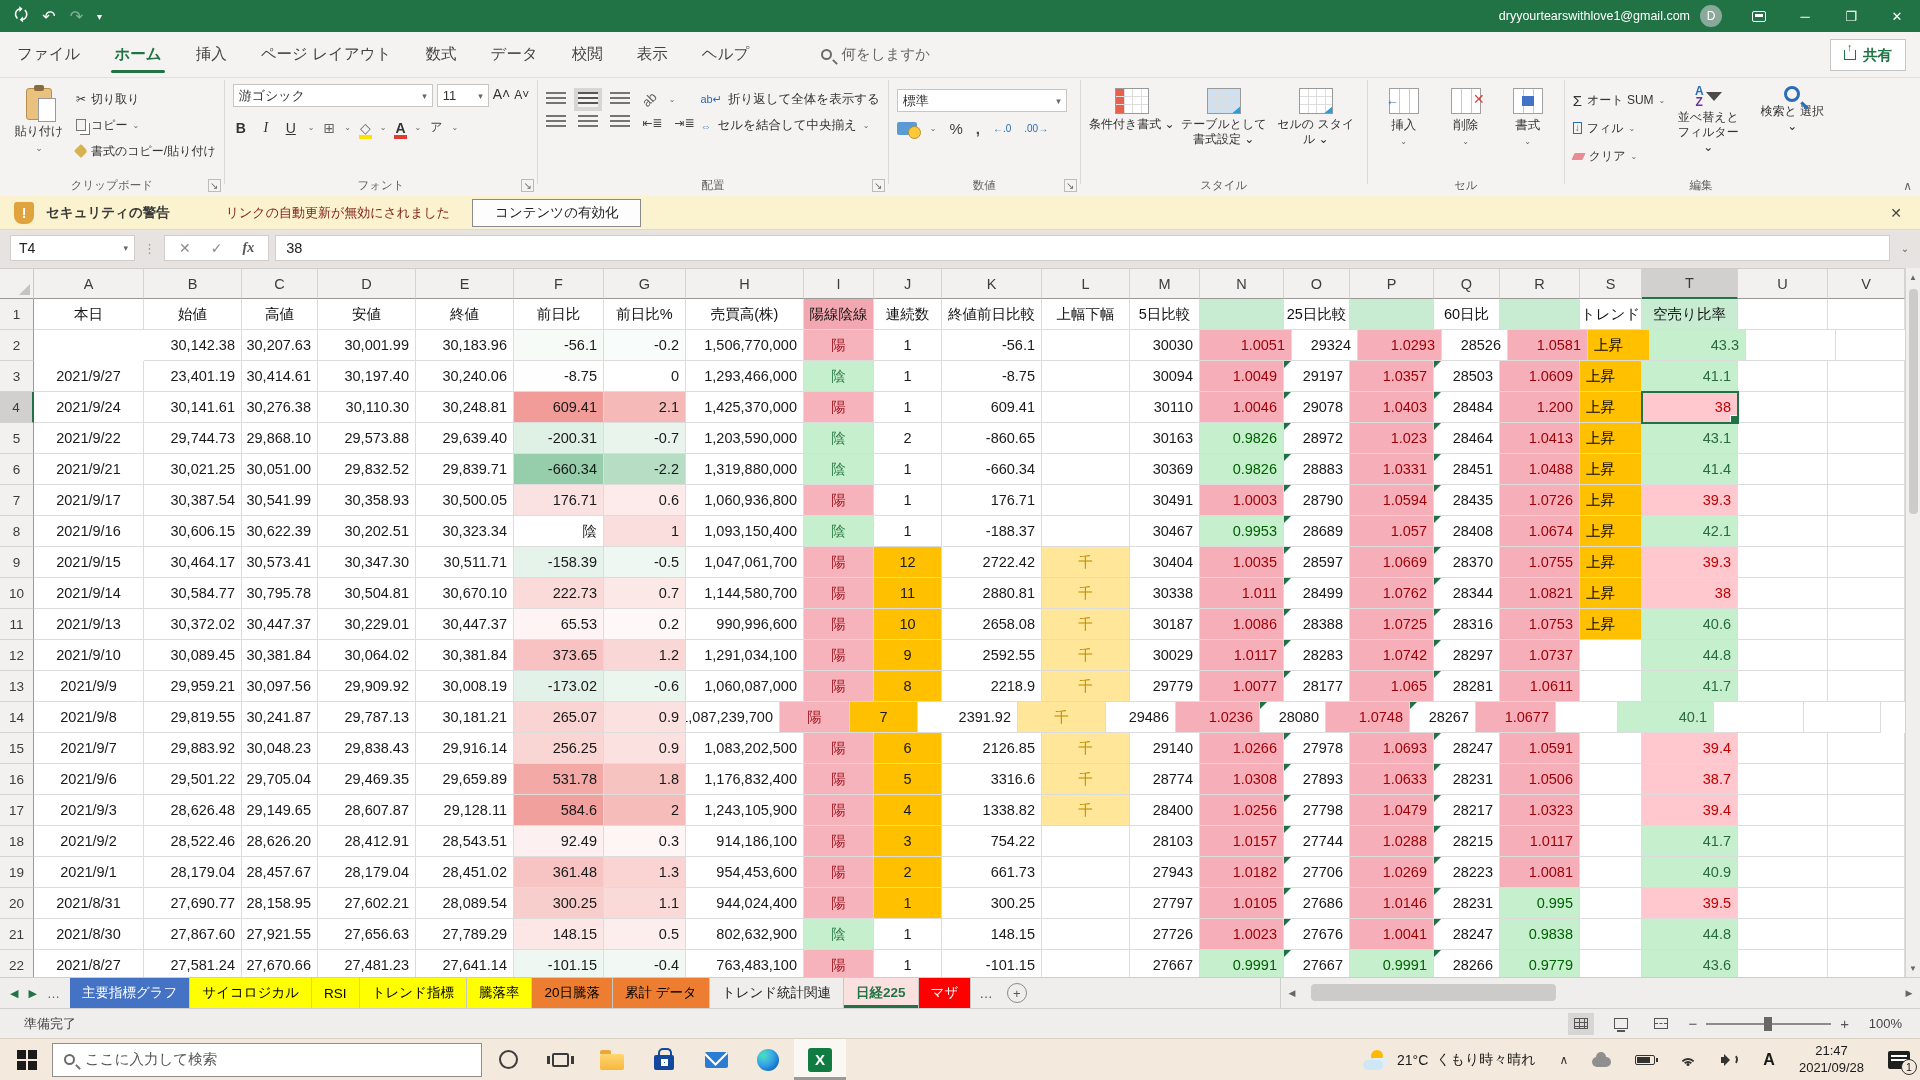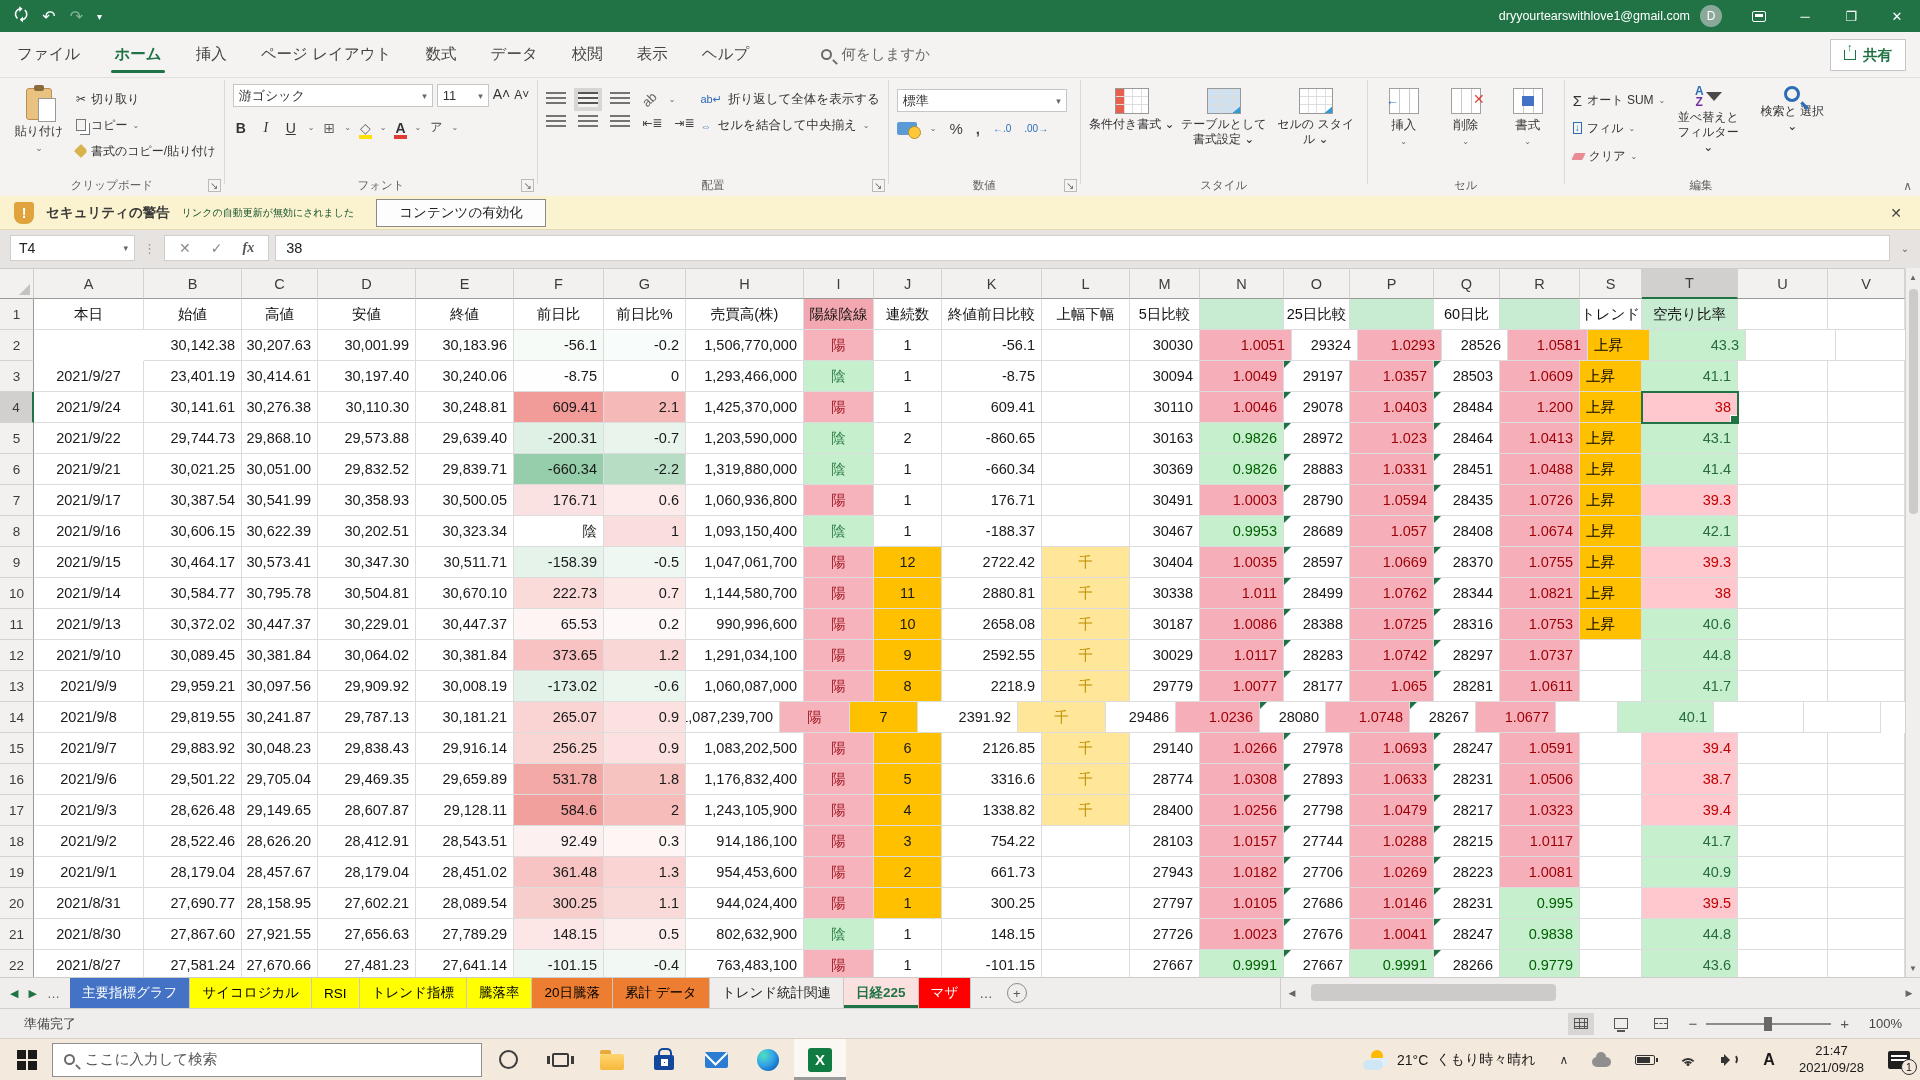--- a/index.html
+++ b/index.html
@@ -87,21 +87,21 @@
   .az .z{color:#7030a0;}
   .funnel{width:0;height:0;border-left:8px solid transparent;border-right:8px solid transparent;border-top:9px solid #4a4a4a;display:inline-block;}
   .bigmag{width:16px;height:16px;border:3px solid #2b6cb8;border-radius:50%;position:relative;}
   .bigmag:after{content:"";position:absolute;width:9px;height:3px;background:#2b6cb8;transform:rotate(45deg);left:13px;top:15px;}
   .ribcollapse{position:absolute;right:8px;bottom:3px;color:#666;font-size:12px;}
 
   
   .secbar{position:absolute;top:196px;left:0;width:1920px;height:34px;background:#fbf2cf;border-bottom:1px solid #e2d9b8;display:flex;align-items:center;padding-left:14px;gap:12px;}
   .shield{width:20px;height:22px;background:#e0a33e;border-radius:3px 3px 8px 8px;color:#fff;font-weight:bold;display:flex;align-items:center;justify-content:center;font-size:14px;}
   .sec-label{font-weight:bold;font-size:13.5px;color:#3b3b3b;}
-  .sec-msg{font-size:10px;color:#14532d;}
+  .sec-msg{font-size:13px;color:#7f1d1d;margin-left:44px;}
   .sec-btn{margin-left:10px;background:#fdfdfd;border:1px solid #8a8a8a;font-size:13.5px;padding:4px 22px;color:#222;}
   .sec-close{margin-left:auto;margin-right:18px;color:#444;font-size:14px;}
 
   
   .fbar{position:absolute;top:230px;left:0;width:1920px;height:38px;background:#e6e3e1;display:flex;align-items:center;padding:4px 0 6px 10px;}
   .namebox{width:125px;height:26px;background:#fff;border:1px solid #d0cecc;display:flex;align-items:center;font-size:14px;color:#222;padding-left:8px;}
   .namebox .arr{margin-left:auto;color:#666;font-size:9px;padding-right:6px;}
   .fdots{color:#999;font-size:13px;padding:0 8px;}
   .fbtns{height:26px;background:#fff;border:1px solid #d0cecc;display:flex;align-items:center;gap:20px;padding:0 14px;color:#8a8a8a;font-size:14px;}
   .fx{font-style:italic;font-family:"Liberation Serif","DejaVu Serif",serif;color:#555;font-weight:bold;}

